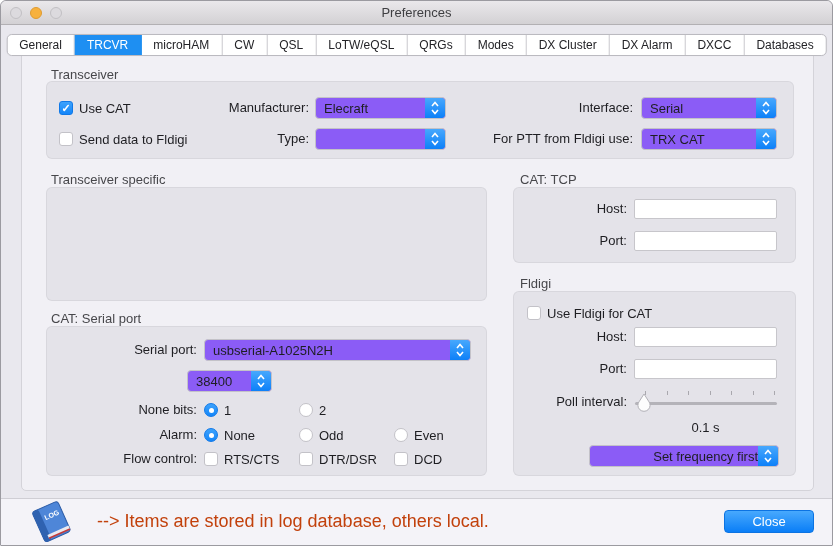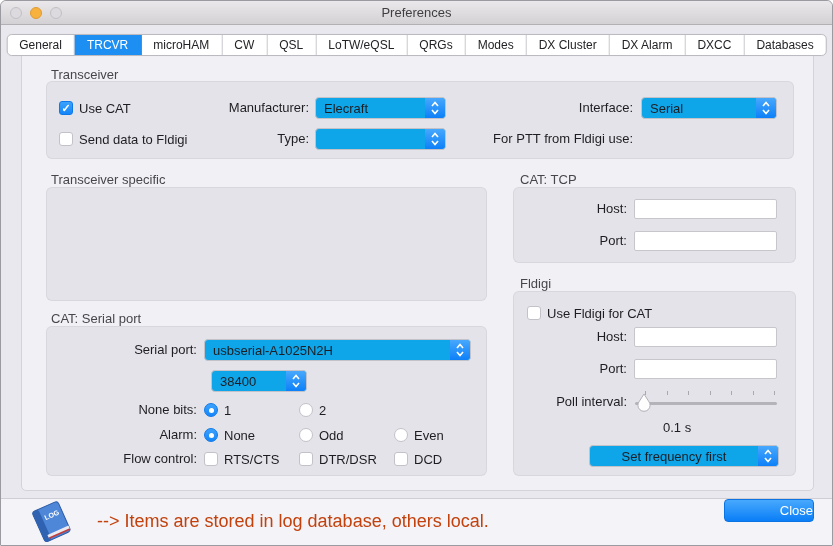--- a/index.html
+++ b/index.html
@@ -32,24 +32,24 @@
   .panel { position:absolute; left:20px; top:44px; width:793px; height:446px;
            background:#f1f0f5; border:1px solid #d4d3d9; border-radius:5px; }
 
   .group-label { position:absolute; font-size:13px; color:#47474b; z-index:2; }
   .gbox { position:absolute; background:#e4e3e9; border:1px solid rgba(0,0,0,0.05); border-radius:6px; }
 
   .lbl { position:absolute; font-size:13px; color:#1e1e22; line-height:22px; }
   .rlbl { text-align:right; }
 
   
-  .popup { position:absolute; height:22px; background:#0ea5e9; border:1px solid #c3c2c8;
+  .popup { position:absolute; height:22px; background:#8b5cf6; border:1px solid #c3c2c8;
            border-radius:4px; display:flex; align-items:center; overflow:hidden; }
   .pval { flex:1; font-size:13px; color:#1e1e22; padding-left:8px; white-space:nowrap; overflow:hidden; }
-  .pval.center { text-align:center; padding-left:0; }
+  .pval.center { text-align:right; padding-left:0; }
   .pcap { width:20px; align-self:stretch; background:linear-gradient(#47a8fd,#0d80f8);
           border-radius:0 3px 3px 0; display:flex; align-items:center; justify-content:center; }
 
   
   .tfield { position:absolute; height:20px; background:#fff; border:1px solid #c7c6cb;
             border-radius:2px; font-size:13px; padding:0 4px; color:#1e1e22;
             font-family:"Liberation Sans", sans-serif; }
 
   
   .ctrl { position:absolute; display:flex; align-items:center; gap:6px; height:18px; }
@@ -69,23 +69,23 @@
   .slider { position:absolute; width:142px; height:22px; }
   .ticks { position:absolute; left:10px; right:2px; top:0; display:flex; justify-content:space-between; }
   .tick { width:1px; height:4px; background:#a9a8ae; }
   .track { position:absolute; left:0; right:0; top:11px; height:3px; background:#b4b3b9; border-radius:2px; }
   .thumb { position:absolute; left:1px; top:2px; }
 
   
   .footer-sep { position:absolute; left:0; top:497px; width:100%; height:1px; background:#cfced4; }
   .footer { position:absolute; left:0; top:498px; width:100%; height:47px; background:#f4f3f8; }
   .note { position:absolute; left:96px; top:0; height:44px; line-height:44px; font-size:18px; color:#c2410c; }
-  .close-btn { position:absolute; left:723px; top:0; width:90px; height:23px;
+  .close-btn { position:absolute; left:723px; top:11px; width:90px; height:23px;
                background:linear-gradient(#48a9fd,#0a7ef7); border:1px solid #0c73e2; border-radius:4px;
-               color:#fff; font-size:13px; text-align:right; line-height:21px; cursor:default; }
+               color:#fff; font-size:13px; text-align:center; line-height:21px; cursor:default; }
   .logicon { position:absolute; left:27px; top:2px; }
 </style>
 </head>
 <body>
 
 <div class="window">
 
   <div class="titlebar">
     <div class="lights">
       <span class="light off"></span>
@@ -153,20 +153,29 @@
     <span class="pval">Serial</span>
     <span class="pcap">
         <svg width="10" height="16" viewBox="0 0 10 16">
           <path d="M2 6 L5 2.5 L8 6" stroke="#fff" stroke-width="1.6" fill="none"></path>
           <path d="M2 10 L5 13.5 L8 10" stroke="#fff" stroke-width="1.6" fill="none"></path>
         </svg>
       </span>
   </div>
 
   <div class="lbl rlbl" style="left:457px;top:127px;width:175px">For PTT from Fldigi use:</div>
+  <div class="popup" style="left:640px;top:127px;width:136px">
+    <span class="pval">TRX CAT</span>
+    <span class="pcap">
+        <svg width="10" height="16" viewBox="0 0 10 16">
+          <path d="M2 6 L5 2.5 L8 6" stroke="#fff" stroke-width="1.6" fill="none"></path>
+          <path d="M2 10 L5 13.5 L8 10" stroke="#fff" stroke-width="1.6" fill="none"></path>
+        </svg>
+      </span>
+  </div>
 
   <div class="group-label" style="left:50px;top:171px">Transceiver specific</div>
   <div class="gbox" style="left:45px;top:186px;width:441px;height:114px"></div>
 
   <div class="group-label" style="left:519px;top:171px">CAT: TCP</div>
   <div class="gbox" style="left:512px;top:186px;width:283px;height:76px"></div>
   <div class="lbl rlbl" style="left:526px;top:197px;width:100px">Host:</div>
   <input class="tfield" style="left: 633px; top: 198px; width: 143px;" value="">
   <div class="lbl rlbl" style="left:526px;top:229px;width:100px">Port:</div>
   <input class="tfield" style="left: 633px; top: 230px; width: 143px;" value="">
@@ -178,21 +187,21 @@
   <div class="popup" style="left:203px;top:338px;width:267px">
     <span class="pval">usbserial-A1025N2H</span>
     <span class="pcap">
         <svg width="10" height="16" viewBox="0 0 10 16">
           <path d="M2 6 L5 2.5 L8 6" stroke="#fff" stroke-width="1.6" fill="none"></path>
           <path d="M2 10 L5 13.5 L8 10" stroke="#fff" stroke-width="1.6" fill="none"></path>
         </svg>
       </span>
   </div>
 
-  <div class="popup" style="left:210px;top:369px;width:96px">
+  <div class="popup" style="left:186px;top:369px;width:85px">
     <span class="pval">38400</span>
     <span class="pcap">
         <svg width="10" height="16" viewBox="0 0 10 16">
           <path d="M2 6 L5 2.5 L8 6" stroke="#fff" stroke-width="1.6" fill="none"></path>
           <path d="M2 10 L5 13.5 L8 10" stroke="#fff" stroke-width="1.6" fill="none"></path>
         </svg>
       </span>
   </div>
 
   <div class="lbl rlbl" style="left:56px;top:398px;width:140px">None bits:</div>
@@ -255,21 +264,21 @@
         <span class="tick"></span>
         <span class="tick"></span>
         <span class="tick"></span>
         <span class="tick"></span>
     </div>
     <div class="track"></div>
     <svg class="thumb" width="16" height="19" viewBox="0 0 16 19">
       <path d="M8 1 L12.6 8.2 A6.1 6.1 0 1 1 3.4 8.2 Z" fill="#fdfdfd" stroke="#b2b1b7" stroke-width="1"></path>
     </svg>
   </div>
-  <div class="lbl" style="left:662px;top:416px;width:143px;">0.1 s</div>
+  <div class="lbl" style="left:633px;top:416px;width:143px;text-align:center">0.1 s</div>
 
   <div class="popup" style="left:588px;top:444px;width:190px">
     <span class="pval center">Set frequency first</span>
     <span class="pcap">
         <svg width="10" height="16" viewBox="0 0 10 16">
           <path d="M2 6 L5 2.5 L8 6" stroke="#fff" stroke-width="1.6" fill="none"></path>
           <path d="M2 10 L5 13.5 L8 10" stroke="#fff" stroke-width="1.6" fill="none"></path>
         </svg>
       </span>
   </div>

